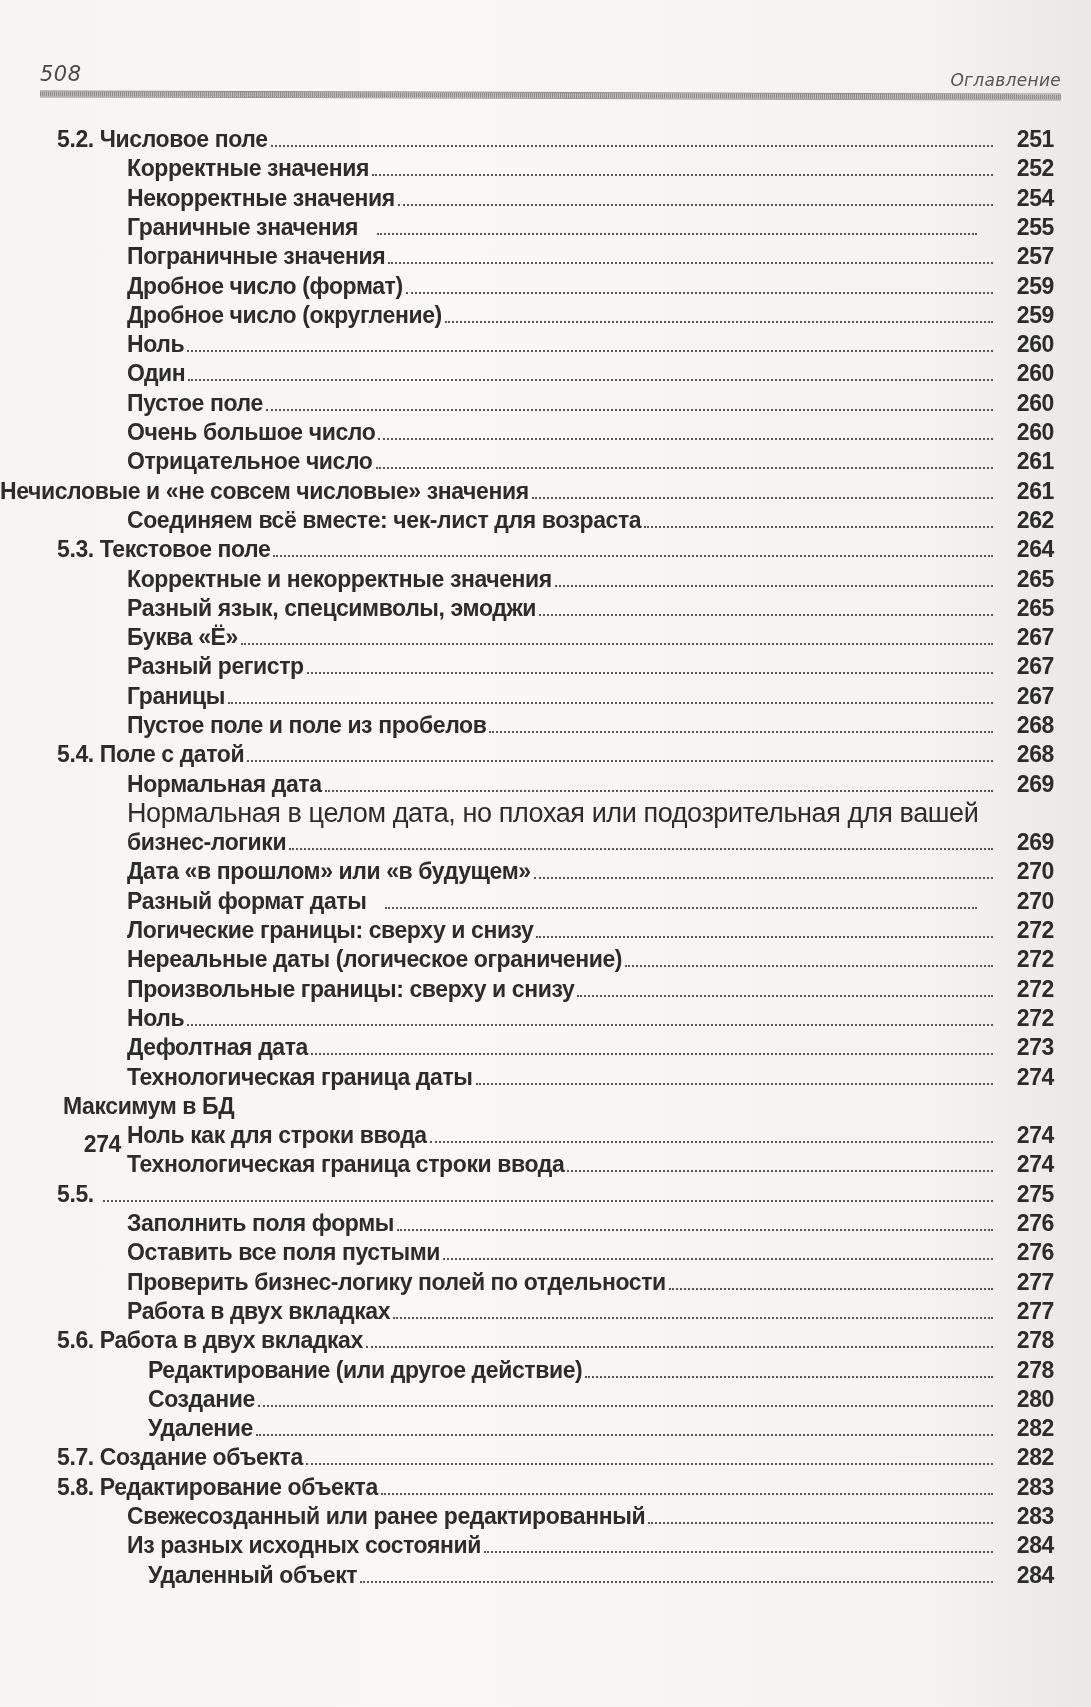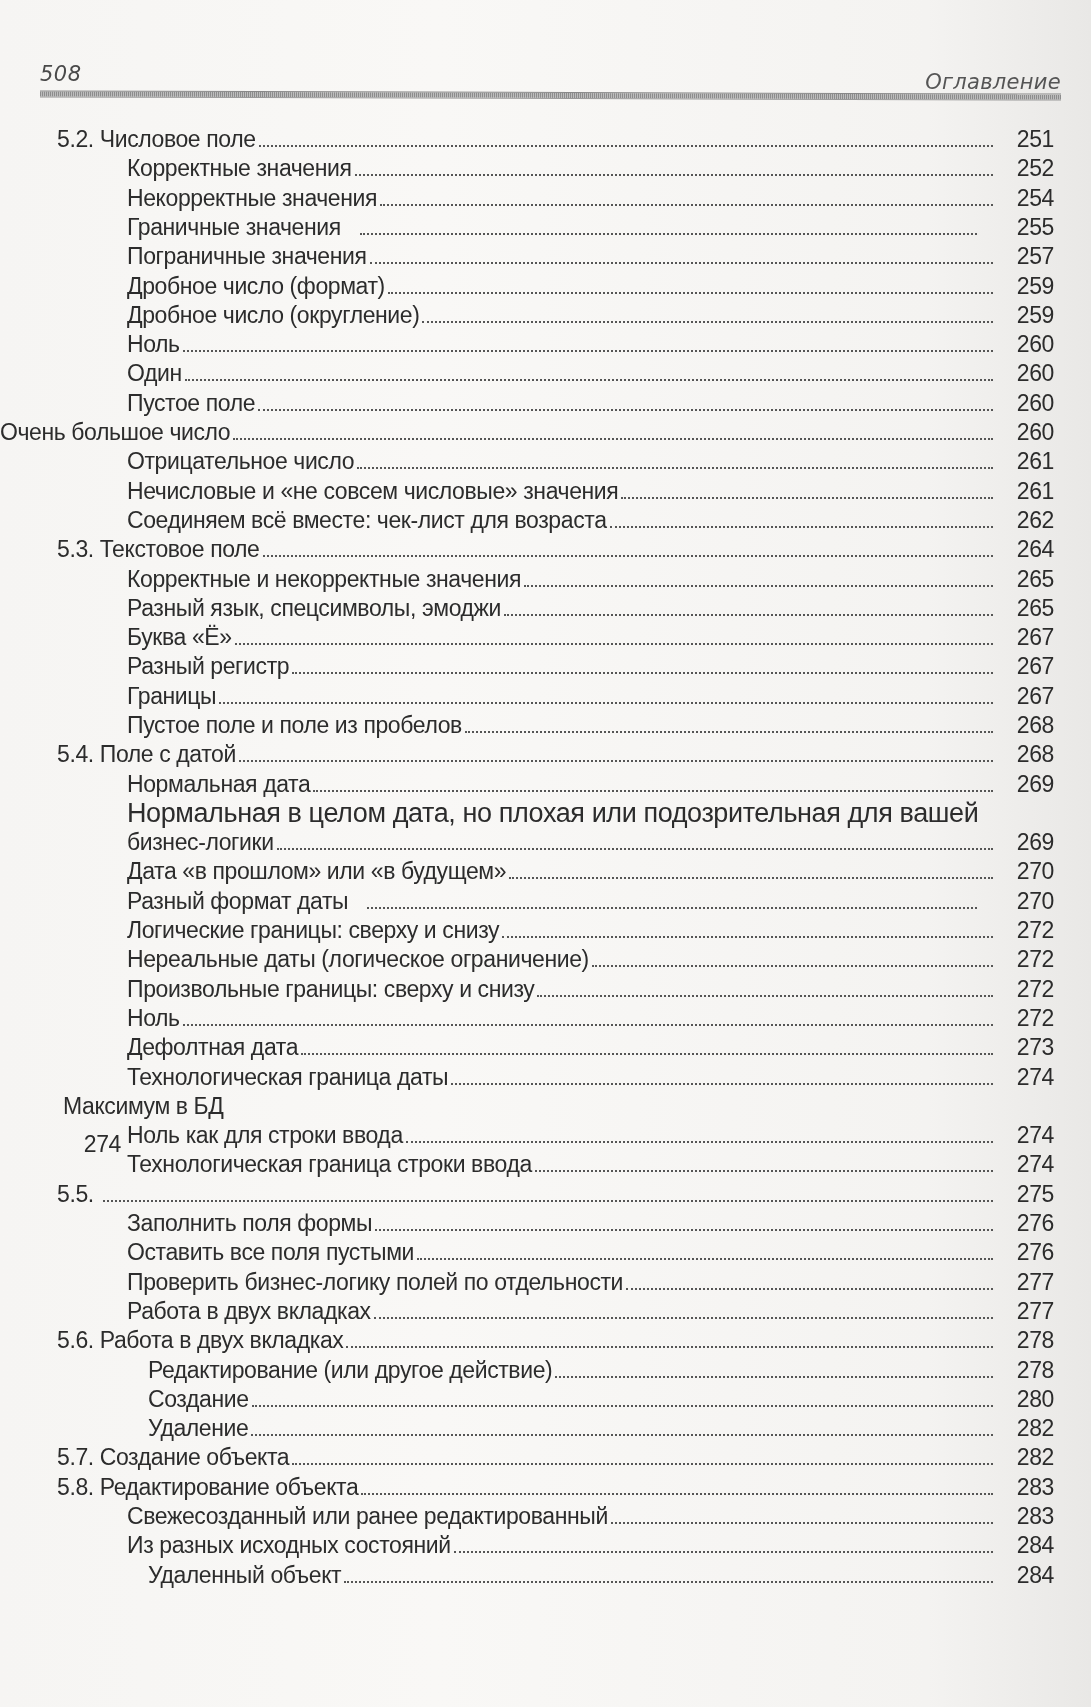--- a/index.html
+++ b/index.html
@@ -18,34 +18,35 @@
     position: absolute; left: 40px; right: 30px; top: 56px; height: 46px;
   }
   .pagenum {
     position: absolute; left: 0; top: 6px;
     font-family: "DejaVu Sans", sans-serif; font-style: italic; font-weight: 300;
     font-size: 21px; color: #4a4a4a; letter-spacing: 0.5px;
   }
   .section-title {
     position: absolute; right: 0; top: 14px;
     font-family: "DejaVu Sans", sans-serif; font-style: italic;
-    font-size: 21px; color: #555; letter-spacing: 0.3px;
+    font-size: 17px; color: #555; letter-spacing: 0.3px;
   }
   .rule {
     position: absolute; left: 0; right: 0; top: 36px; height: 5px;
     background: repeating-linear-gradient(90deg, #8c8c8c 0 1px, #bdbdbd 1px 2px);
     border-top: 1px solid #888; border-bottom: 1px solid #999;
     transform: skewY(0.18deg);
   }
   .toc { position: absolute; left: 0; top: 0; width: 1091px; }
   .row {
     position: absolute; left: 0; width: 1091px; height: 29px;
     display: flex; align-items: baseline;
     font-size: 23px; line-height: 29px;
     letter-spacing: -0.4px;
+    font-weight: bold;
   }
   .row .num { margin-right: 6px; }
   .row .title { white-space: nowrap; }
   .row .leader {
     flex: 1 1 auto; margin: 0 3px; height: 1px; align-self: flex-end;
     margin-bottom: 7px;
     border-bottom: 2px dotted #555;
   }
   .row .pg {
     width: 58px; text-align: right; flex: 0 0 auto;
@@ -113,31 +114,31 @@
       <div class="row" style="top: 359px; padding-left: 127px; padding-right: 0px; box-sizing: border-box; width: 1054px;">
         <span class="title">Один</span>
         <span class="leader"></span>
         <span class="pg">260</span>
       </div>
       <div class="row" style="top: 389px; padding-left: 127px; padding-right: 0px; box-sizing: border-box; width: 1054px;">
         <span class="title">Пустое поле</span>
         <span class="leader"></span>
         <span class="pg">260</span>
       </div>
-      <div class="row" style="top: 418px; padding-right: 0px; box-sizing: border-box; width: 1054px;">
+      <div class="row" style="top: 418px; padding-left: 127px; padding-right: 0px; box-sizing: border-box; width: 1054px;">
         <span class="title">Очень большое число</span>
         <span class="leader"></span>
         <span class="pg">260</span>
       </div>
       <div class="row" style="top: 447px; padding-left: 127px; padding-right: 0px; box-sizing: border-box; width: 1054px;">
         <span class="title">Отрицательное число</span>
         <span class="leader"></span>
         <span class="pg">261</span>
       </div>
-      <div class="row" style="top: 477px; padding-left: 127px; padding-right: 0px; box-sizing: border-box; width: 1054px; justify-content: space-between;">
+      <div class="row" style="top: 477px; padding-right: 0px; box-sizing: border-box; width: 1054px; justify-content: space-between;">
         <span class="title">Нечисловые и «не совсем числовые» значения</span>
         <span class="leader"></span>
         <span class="pg">261</span>
       </div>
       <div class="row" style="top: 506px; padding-left: 127px; padding-right: 0px; box-sizing: border-box; width: 1054px;">
         <span class="title">Соединяем всё вместе: чек-лист для возраста</span>
         <span class="leader"></span>
         <span class="pg">262</span>
       </div>
       <div class="row" style="top: 535px; padding-left: 57px; padding-right: 0px; box-sizing: border-box; width: 1054px;">

